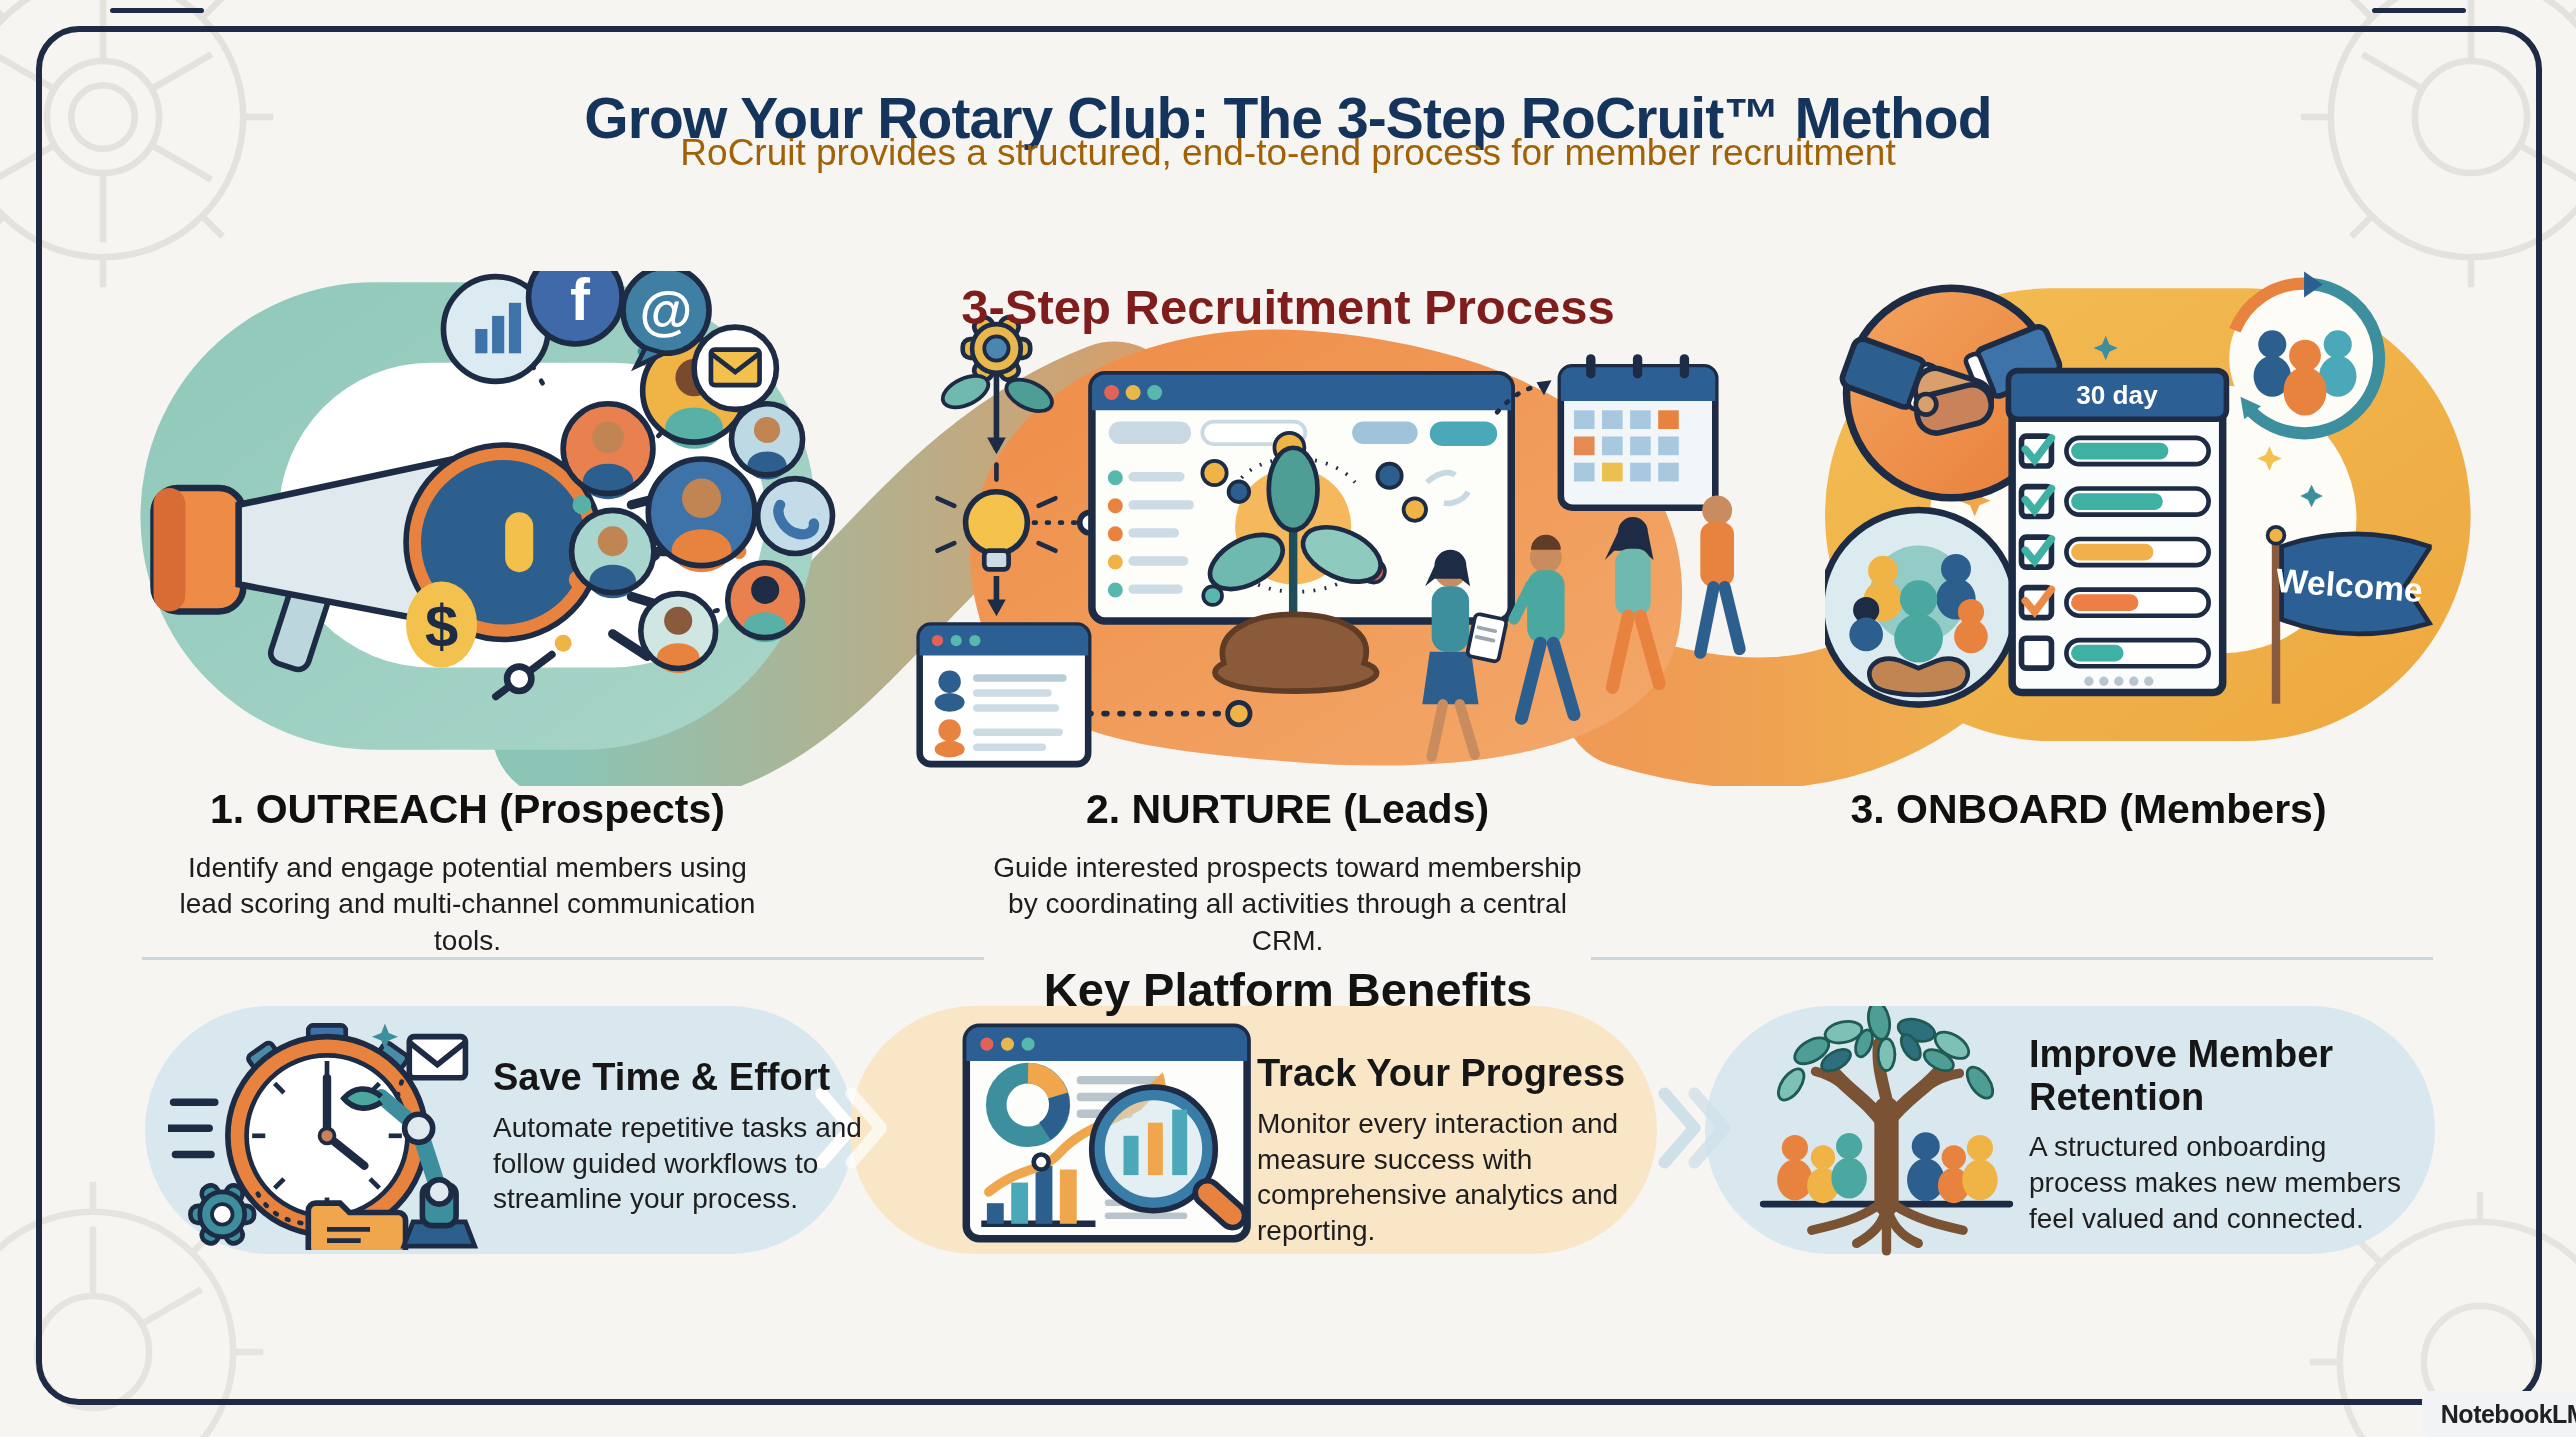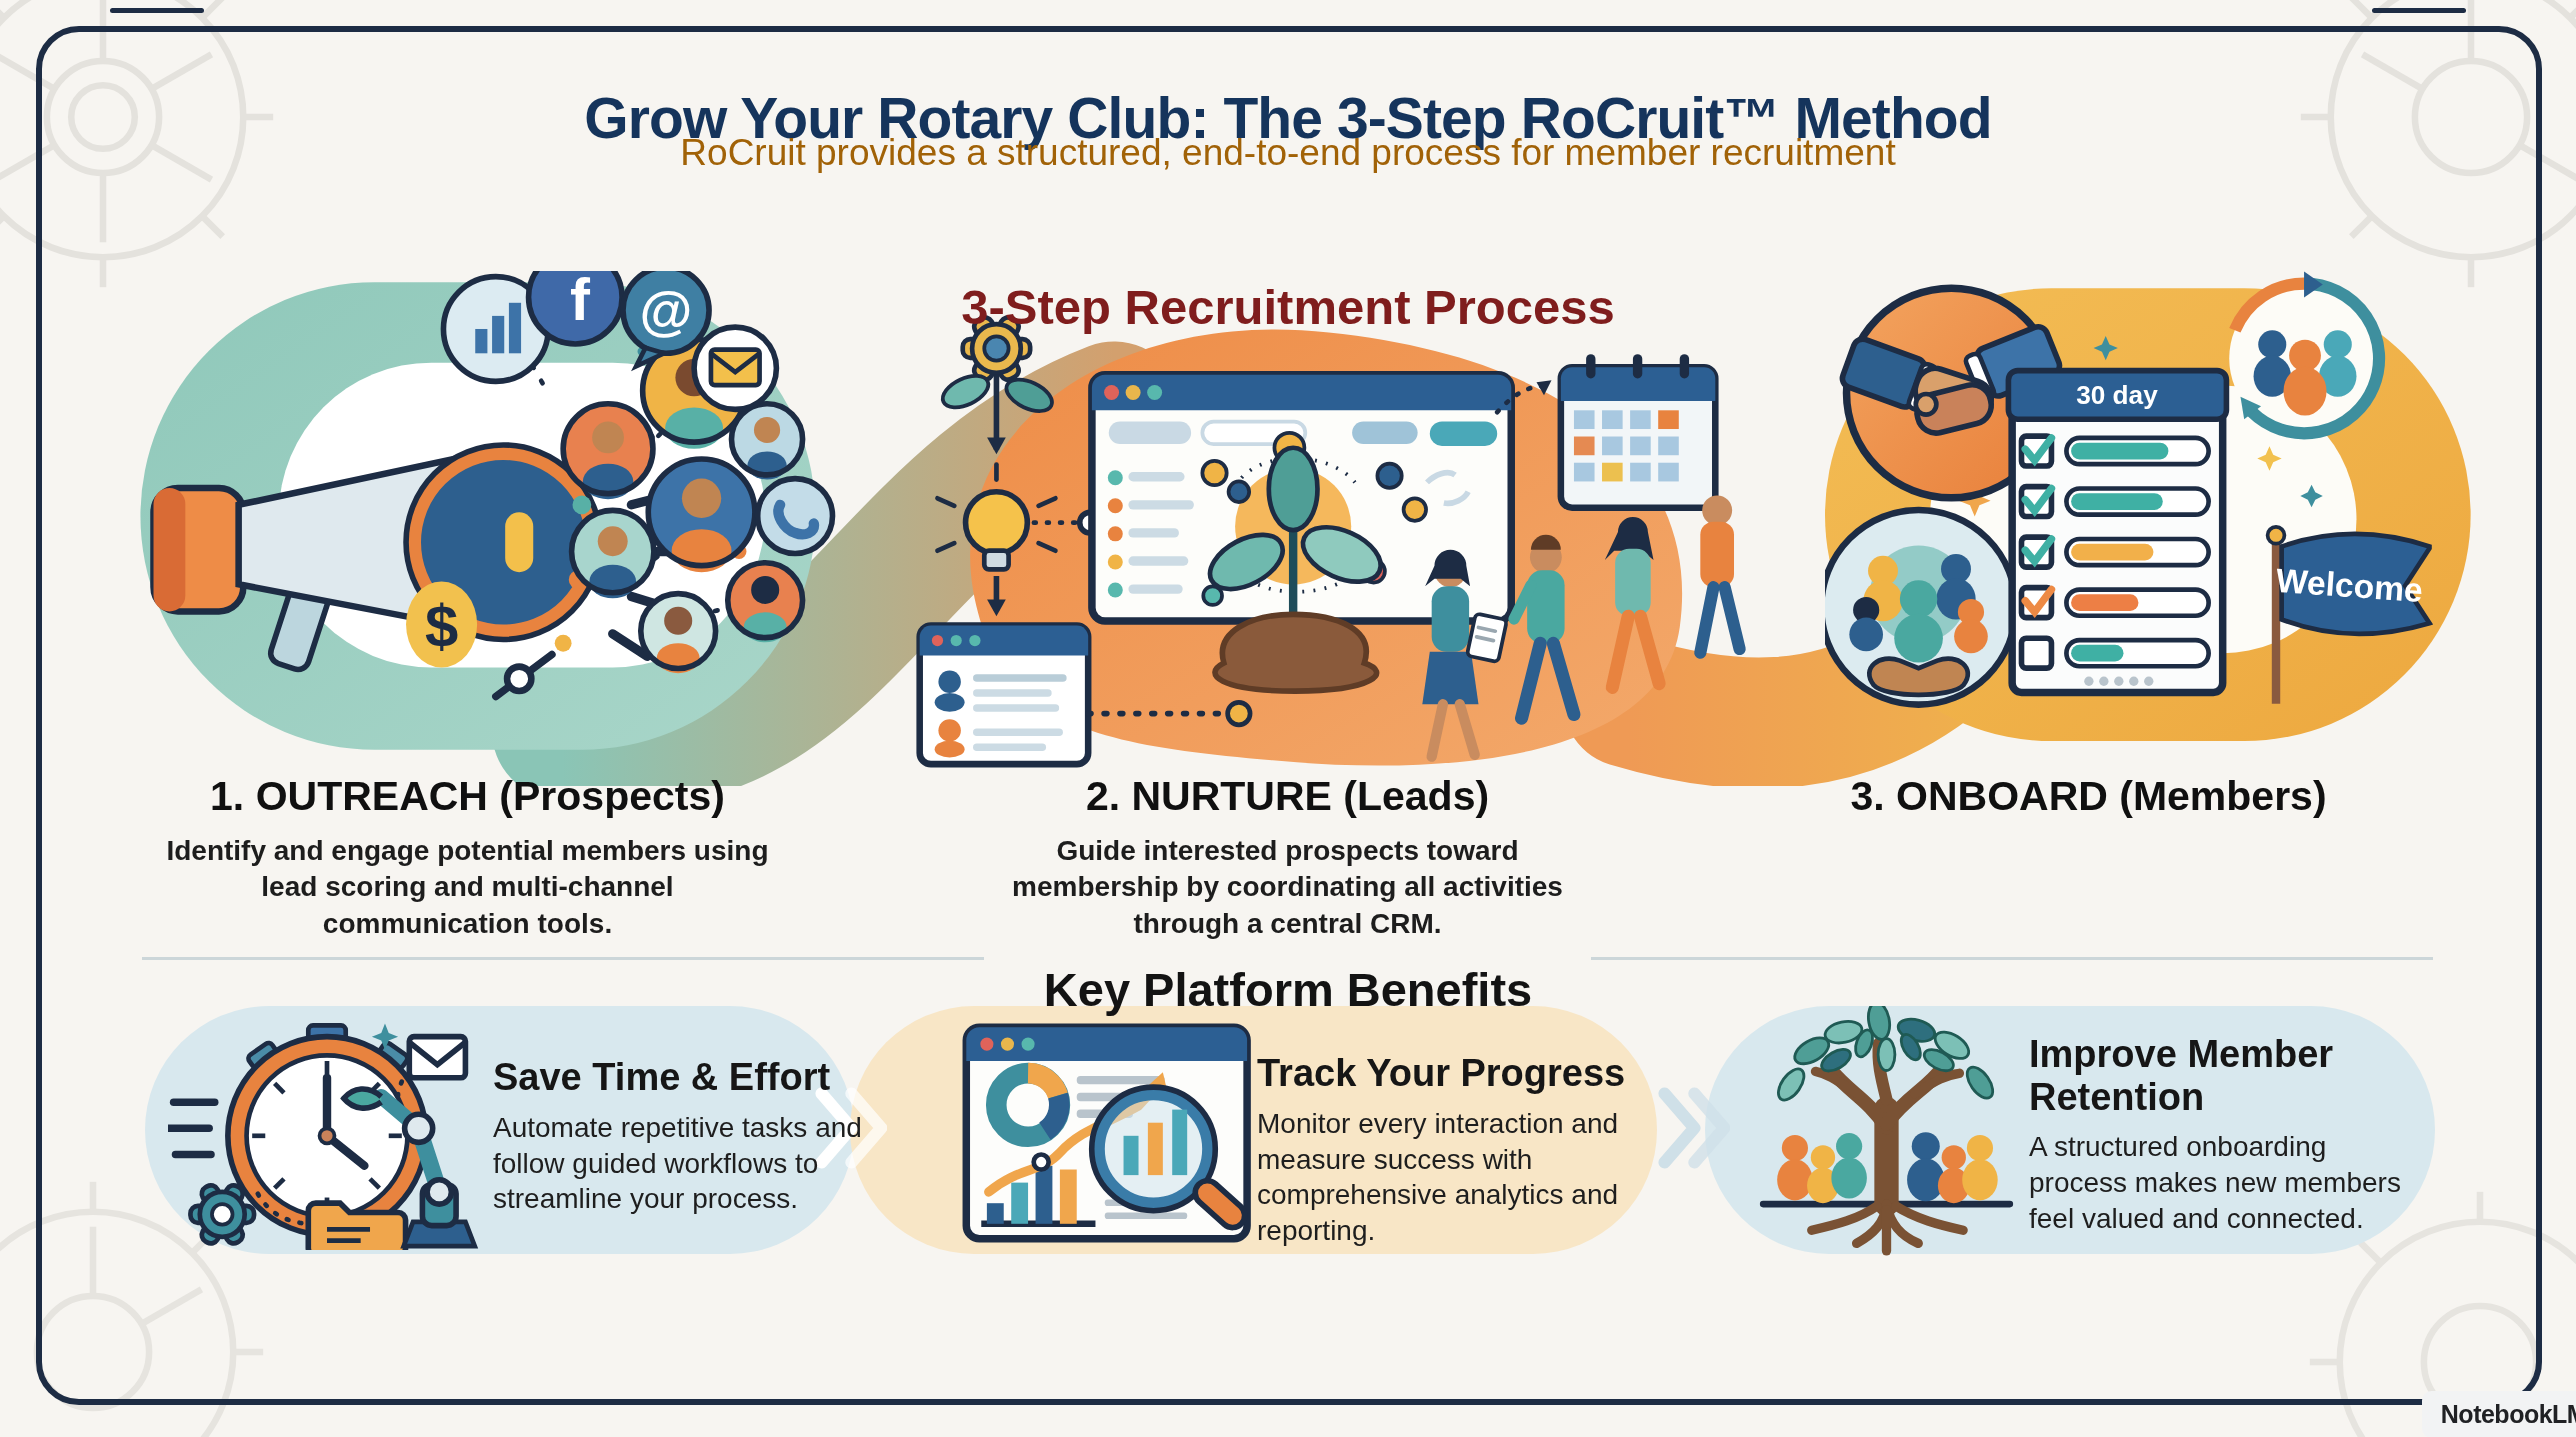--- a/index.html
+++ b/index.html
@@ -9,22 +9,22 @@
   .ctr{text-align:center}
   
   .frame{left:36px;top:26px;width:2494px;height:1367px;border:6.6px solid #1d2c44;border-radius:43px;z-index:5;pointer-events:none}
   .tick{height:5.6px;background:#1d2c44;border-radius:2.8px;z-index:5}
   
   .title{left:0;right:0;top:47px;font-size:57px;font-weight:800;color:#15345c;letter-spacing:-0.9px;z-index:6}
   .subtitle{left:0;right:0;top:132px;font-size:37px;font-weight:500;color:#a16207;z-index:6}
   .process-heading{left:0;right:0;top:238px;font-size:49px;font-weight:800;color:#7f1d1d;z-index:6}
   
   .step-caption{top:769px;width:655px;z-index:6}
-  .step-caption h3{margin:4px;font-size:41px;font-weight:800;color:#101010}
-  .step-caption p{margin:13px auto 0;font-size:28px;line-height:1.3;font-weight:700;color:#1d1d1d;max-width:618px}
+  .step-caption h3{margin:17px;font-size:41px;font-weight:800;color:#101010}
+  .step-caption p{margin:13px auto 0;font-size:28px;line-height:1.3;font-weight:400;color:#1d1d1d;max-width:618px}
   
   .benefits-heading{left:0;right:0;top:923px;font-size:47px;font-weight:800;color:#131313;z-index:6}
   .divider{top:957px;height:2.8px;background:#ccd6d9;z-index:4}
   .pill{top:1006px;height:248px;z-index:1}
   .pill.blue{background:#d8e8ee;border-radius:124px}
   .pill.peach{background:#f8e6c6;border-radius:124px}
   .benefit-text{z-index:6}
   .benefit-text h4{margin:0;font-size:38px;font-weight:800;color:#161616;line-height:1.12}
   .benefit-text p{margin:11.2px 0 0;font-size:28px;line-height:1.28;font-weight:500;color:#1e1e1e}
   .illus{z-index:2}

